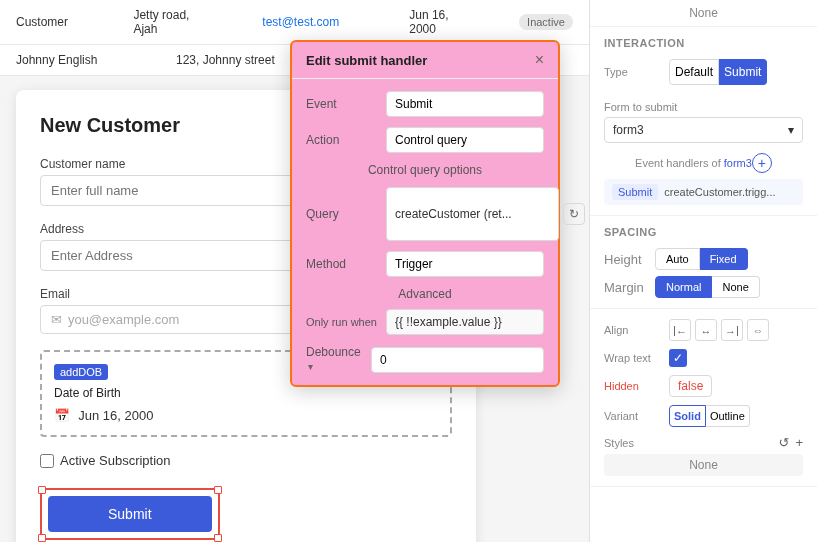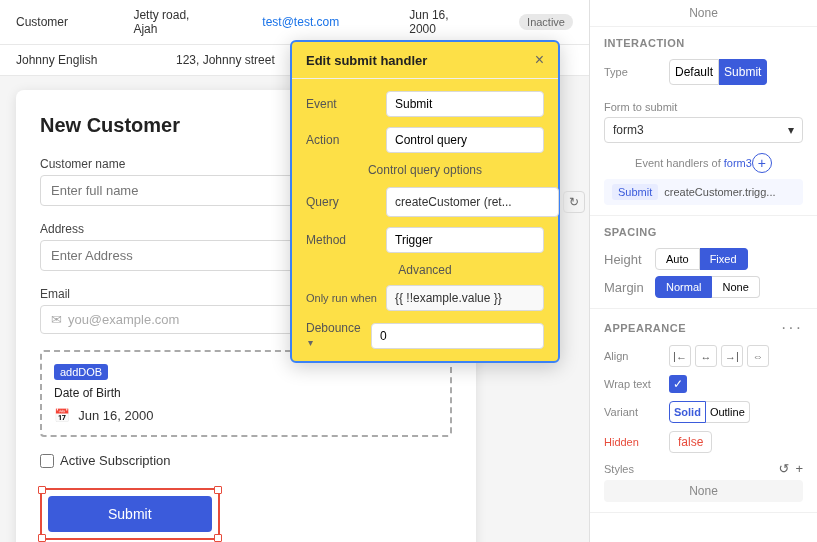--- a/index.html
+++ b/index.html
@@ -157,22 +157,22 @@
     }
     .handle.tl { top: -4px; left: -4px; }
     .handle.tr { top: -4px; right: -4px; }
     .handle.bl { bottom: -4px; left: -4px; }
     .handle.br { bottom: -4px; right: -4px; }
     .modal {
       position: absolute;
       top: 40px;
       left: 290px;
       width: 270px;
-      background: #fde047;
-      border: 2px solid #3b82f6;
+      background: #f9a8d4;
+      border: 2px solid #f97316;
       border-radius: 6px;
       box-shadow: 0 4px 20px rgba(0,0,0,0.2);
       z-index: 20;
     }
     .modal-header {
       display: flex;
       justify-content: space-between;
       align-items: center;
       padding: 10px 14px;
       border-bottom: 1px solid #eee;
@@ -213,21 +213,21 @@
       margin: 8px 0 10px;
       font-weight: 500;
     }
     .query-row {
       display: flex;
       align-items: center;
       gap: 4px;
     }
     .query-input {
       flex: 1;
-      padding: 7px 8px;
+      padding: 19px 8px;
       border: 1px solid #d9d9d9;
       border-radius: 4px;
       font-size: 12px;
       color: #333;
     }
     .query-icon {
       width: 22px;
       height: 22px;
       border: 1px solid #d9d9d9;
       border-radius: 4px;
@@ -656,51 +656,47 @@
           <span class="spacing-label">Margin</span>
           <div class="seg-btn-group">
             <button class="seg-btn active">Normal</button>
             <button class="seg-btn">None</button>
           </div>
         </div>
       </div>
     </div>
 
     <div class="rp-section">
-      <div class="appear-header">
-        <span class="rp-section-title" style="margin-bottom:0;">Appearance</span>
-        <span class="appear-more">···</span>
-      </div>
 
       <div class="appear-row">
         <span class="appear-label">Align</span>
         <div class="align-btns">
           <div class="align-btn">|←</div>
           <div class="align-btn">↔</div>
           <div class="align-btn">→|</div>
           <div class="align-btn">⇔</div>
         </div>
       </div>
 
       <div class="appear-row">
         <span class="appear-label">Wrap text</span>
         <div class="wrap-toggle">✓</div>
       </div>
 
       <div class="appear-row">
+        <span class="appear-label" style="color:#e74c3c;">Hidden</span>
+        <span class="hidden-value">false</span>
+      </div>
+
+      <div class="appear-row">
         <span class="appear-label">Variant</span>
         <div class="variant-group">
           <button class="variant-btn active">Solid</button>
           <button class="variant-btn">Outline</button>
         </div>
-      </div>
-
-      <div class="appear-row">
-        <span class="appear-label" style="color:#e74c3c;">Hidden</span>
-        <span class="hidden-value">false</span>
       </div>
 
       <div class="styles-header">
         <span class="styles-label">Styles</span>
         <div class="styles-icons">
           <span>↺</span>
           <span>+</span>
         </div>
       </div>
       <div class="none-pill">None</div>

